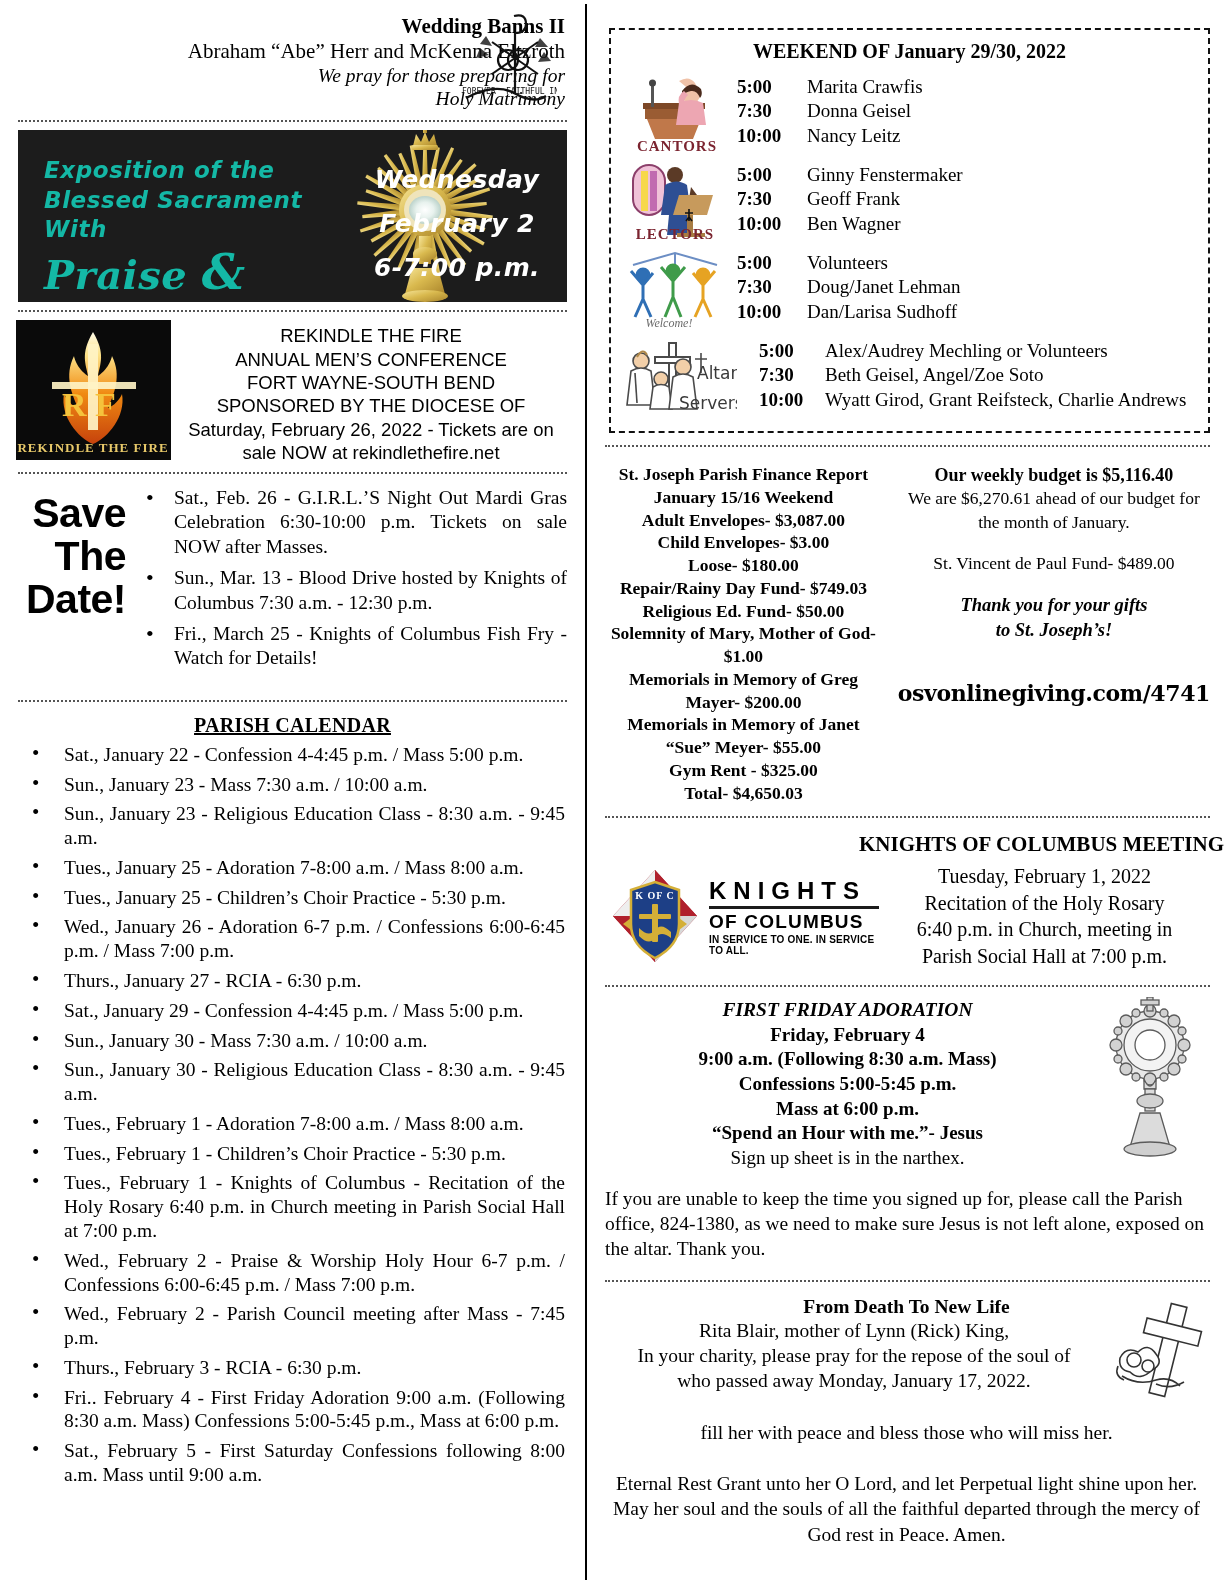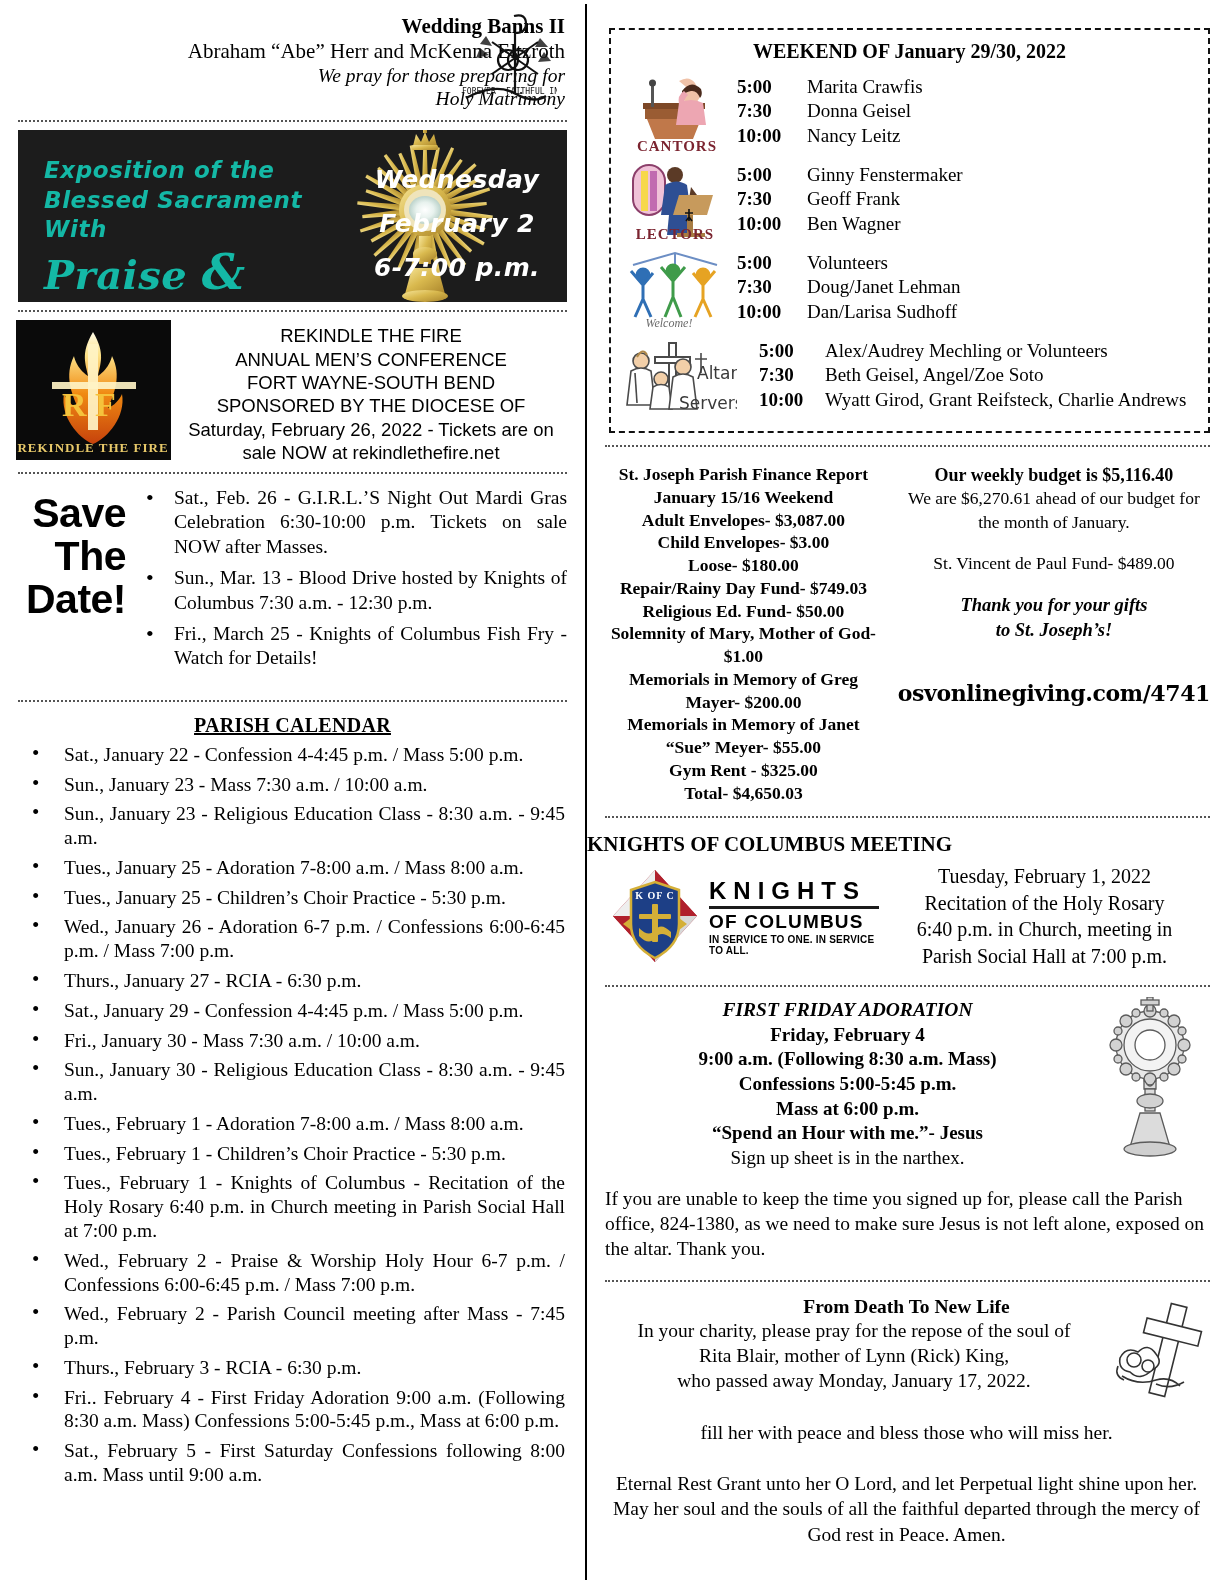--- a/index.html
+++ b/index.html
@@ -137,21 +137,21 @@
     font-family:"Liberation Serif", serif;font-size:17.5px;line-height:1.3;}
   .fin-right{flex:1;text-align:center;font-size:17.5px;line-height:1.34;padding-left:16px;}
   .fin-right .bold{font-weight:bold;font-size:18px;}
   .fin-right .ital{font-weight:bold;font-style:italic;font-size:18.5px;}
   .fin-osv{
     font-family:"DejaVu Serif", serif;
     font-weight:bold;font-size:22px;letter-spacing:-.4px;margin-top:36px;
   }
 
   
-  .kofc-title{text-align:left;font-weight:bold;font-size:21px;margin:14px 0 4px 0;}
+  .kofc-title{text-align:right;font-weight:bold;font-size:21px;margin:14px 0 4px 0;}
   .kofc-body{display:flex;align-items:center;margin:0 14px 0 22px;}
   .kofc-logo{width:270px;flex:0 0 auto;display:flex;align-items:center;height:110px;}
   .kofc-emblem{width:92px;height:100px;position:relative;flex:0 0 auto;}
   .kofc-word{padding-left:8px;}
   .kofc-word .w1{
     font-family:"Liberation Sans", sans-serif;font-weight:bold;font-size:24px;
     letter-spacing:7px;border-bottom:3px solid #1b1b1b;padding-bottom:1px;
   }
   .kofc-word .w2{
     font-family:"Liberation Sans", sans-serif;font-weight:bold;font-size:19px;
@@ -423,21 +423,21 @@
       <div class="pcal-title">PARISH CALENDAR</div>
       <ul class="pcal-list">
         <li>Sat., January 22  - Confession 4-4:45 p.m. / Mass 5:00 p.m.</li>
         <li>Sun., January 23 - Mass 7:30 a.m. / 10:00 a.m.</li>
         <li>Sun., January 23 - Religious Education Class - 8:30 a.m. - 9:45 a.m.</li>
         <li>Tues., January 25 - Adoration 7-8:00 a.m. / Mass 8:00 a.m.</li>
         <li>Tues., January 25 - Children’s Choir Practice - 5:30 p.m.</li>
         <li>Wed., January 26 - Adoration 6-7 p.m. / Confessions 6:00-6:45 p.m. / Mass 7:00 p.m.</li>
         <li>Thurs., January 27 - RCIA - 6:30 p.m.</li>
         <li>Sat., January 29  - Confession 4-4:45 p.m. / Mass 5:00 p.m.</li>
-        <li>Fri., January 30 - Mass 7:30 a.m. / 10:00 a.m.</li>
+        <li>Sun., January 30 - Mass 7:30 a.m. / 10:00 a.m.</li>
         <li>Sun., January 30 - Religious Education Class - 8:30 a.m. - 9:45 a.m.</li>
         <li>Tues., February 1 - Adoration 7-8:00 a.m. / Mass 8:00 a.m.</li>
         <li>Tues., February 1 - Children’s Choir Practice - 5:30 p.m.</li>
         <li>Tues., February 1 - Knights of Columbus - Recitation of the Holy Rosary 6:40 p.m. in Church meeting in Parish Social Hall at 7:00 p.m.</li>
         <li>Wed., February 2 - Praise &amp; Worship Holy Hour 6-7 p.m. / Confessions 6:00-6:45 p.m. /  Mass 7:00 p.m.</li>
         <li>Wed., February 2 - Parish Council meeting after Mass - 7:45 p.m.</li>
         <li>Thurs., February 3 - RCIA - 6:30 p.m.</li>
         <li>Fri.. February 4 - First Friday Adoration 9:00 a.m. (Following 8:30 a.m. Mass) Confessions 5:00-5:45 p.m., Mass at 6:00 p.m.</li>
         <li>Sat., February 5 - First Saturday Confessions following 8:00 a.m. Mass until 9:00 a.m.</li>
       </ul>
@@ -694,22 +694,22 @@
             <circle cx="24" cy="60" r="7"></circle>
             <circle cx="38" cy="66" r="6"></circle>
             <path d="M12 76 q16 10 34 4 q14 -4 24 6" fill="none"></path>
             <path d="M46 84 q14 6 28 -2" fill="none"></path>
             <path d="M8 66 q-4 10 6 14" fill="none"></path>
           </g>
         </svg>
       </div>
       <div class="death-head">From Death To New Life</div>
       <div class="death-body">
+        <div>Rita Blair, mother of Lynn (Rick) King,</div>
         <div>In your charity, please pray for the repose of  the soul of</div>
-        <div>Rita Blair, mother of Lynn (Rick) King,</div>
         <div>who passed away Monday, January 17, 2022.</div>
       </div>
       <div class="death-body2">
         <div>fill her with peace and bless those who will miss her.</div>
       </div>
       <div class="death-body3">Eternal Rest Grant unto her O Lord, and let Perpetual light shine upon her. May her soul and the souls of all the faithful departed through the mercy of God rest in Peace. Amen.</div>
     </div>
 
   </div>
 </div>

